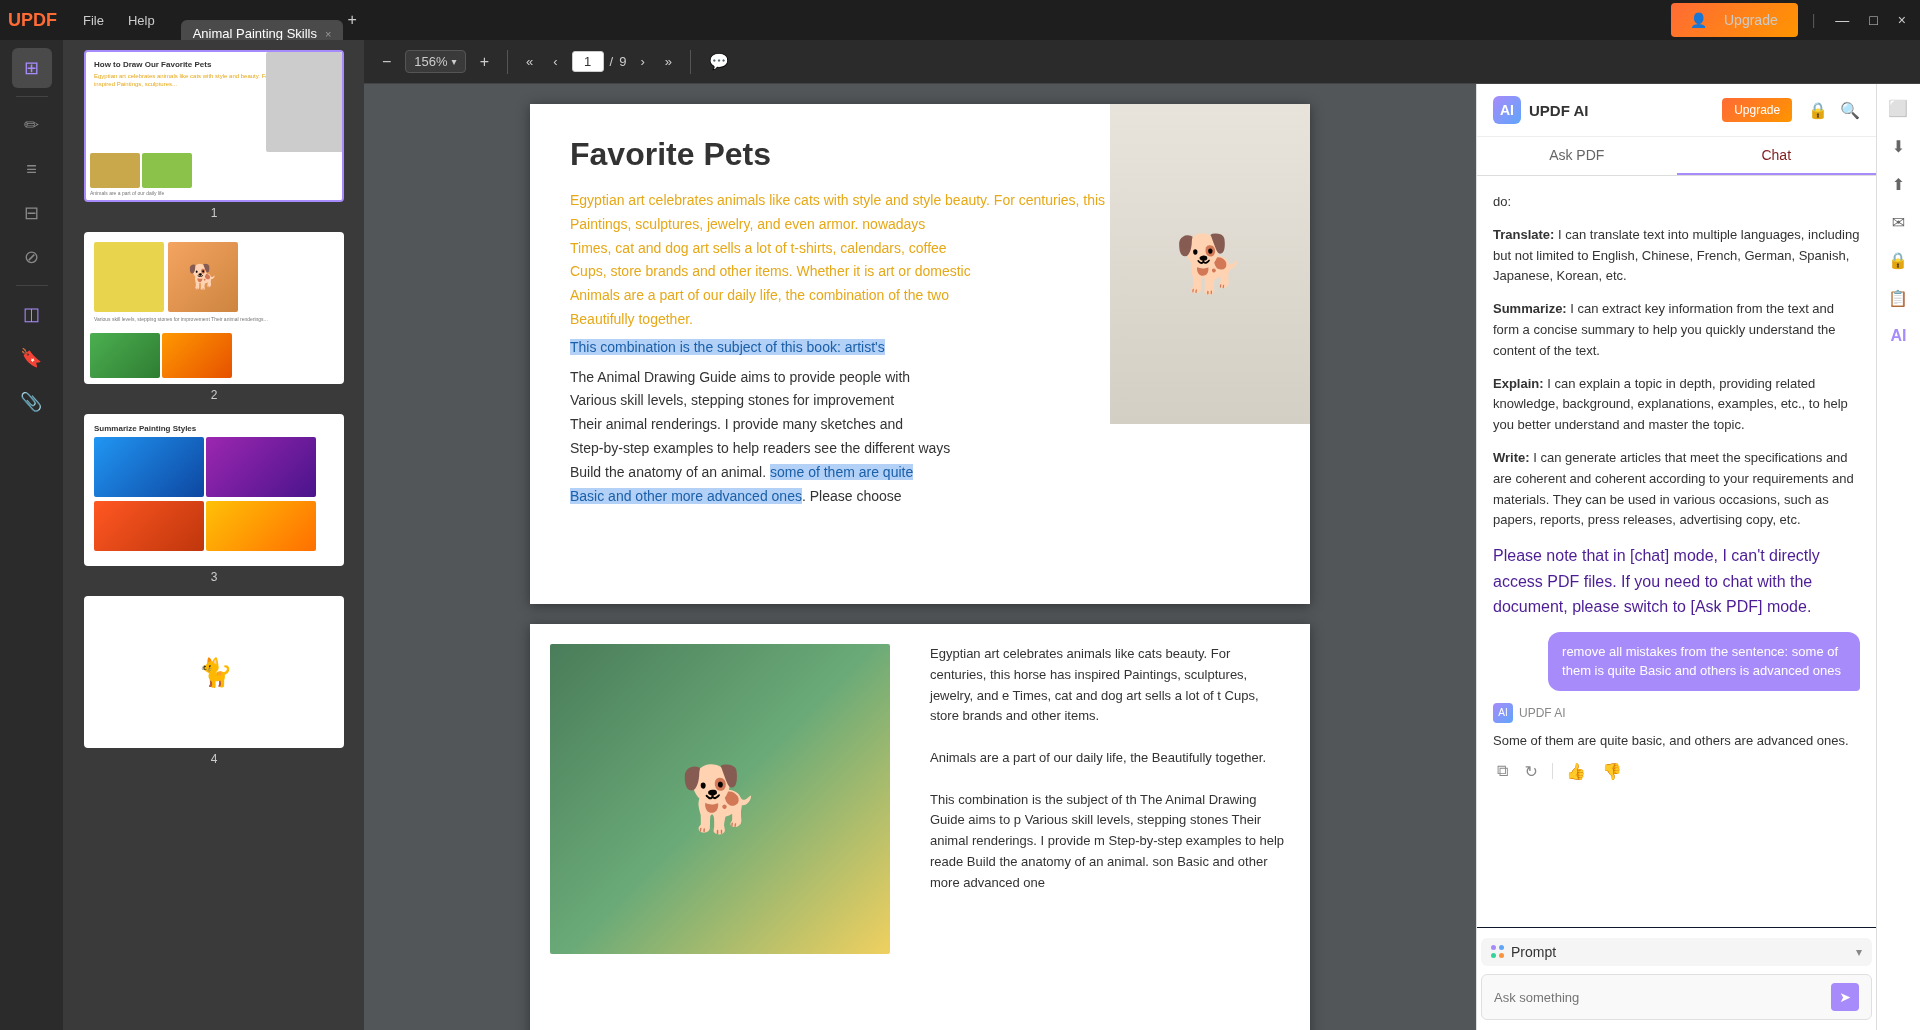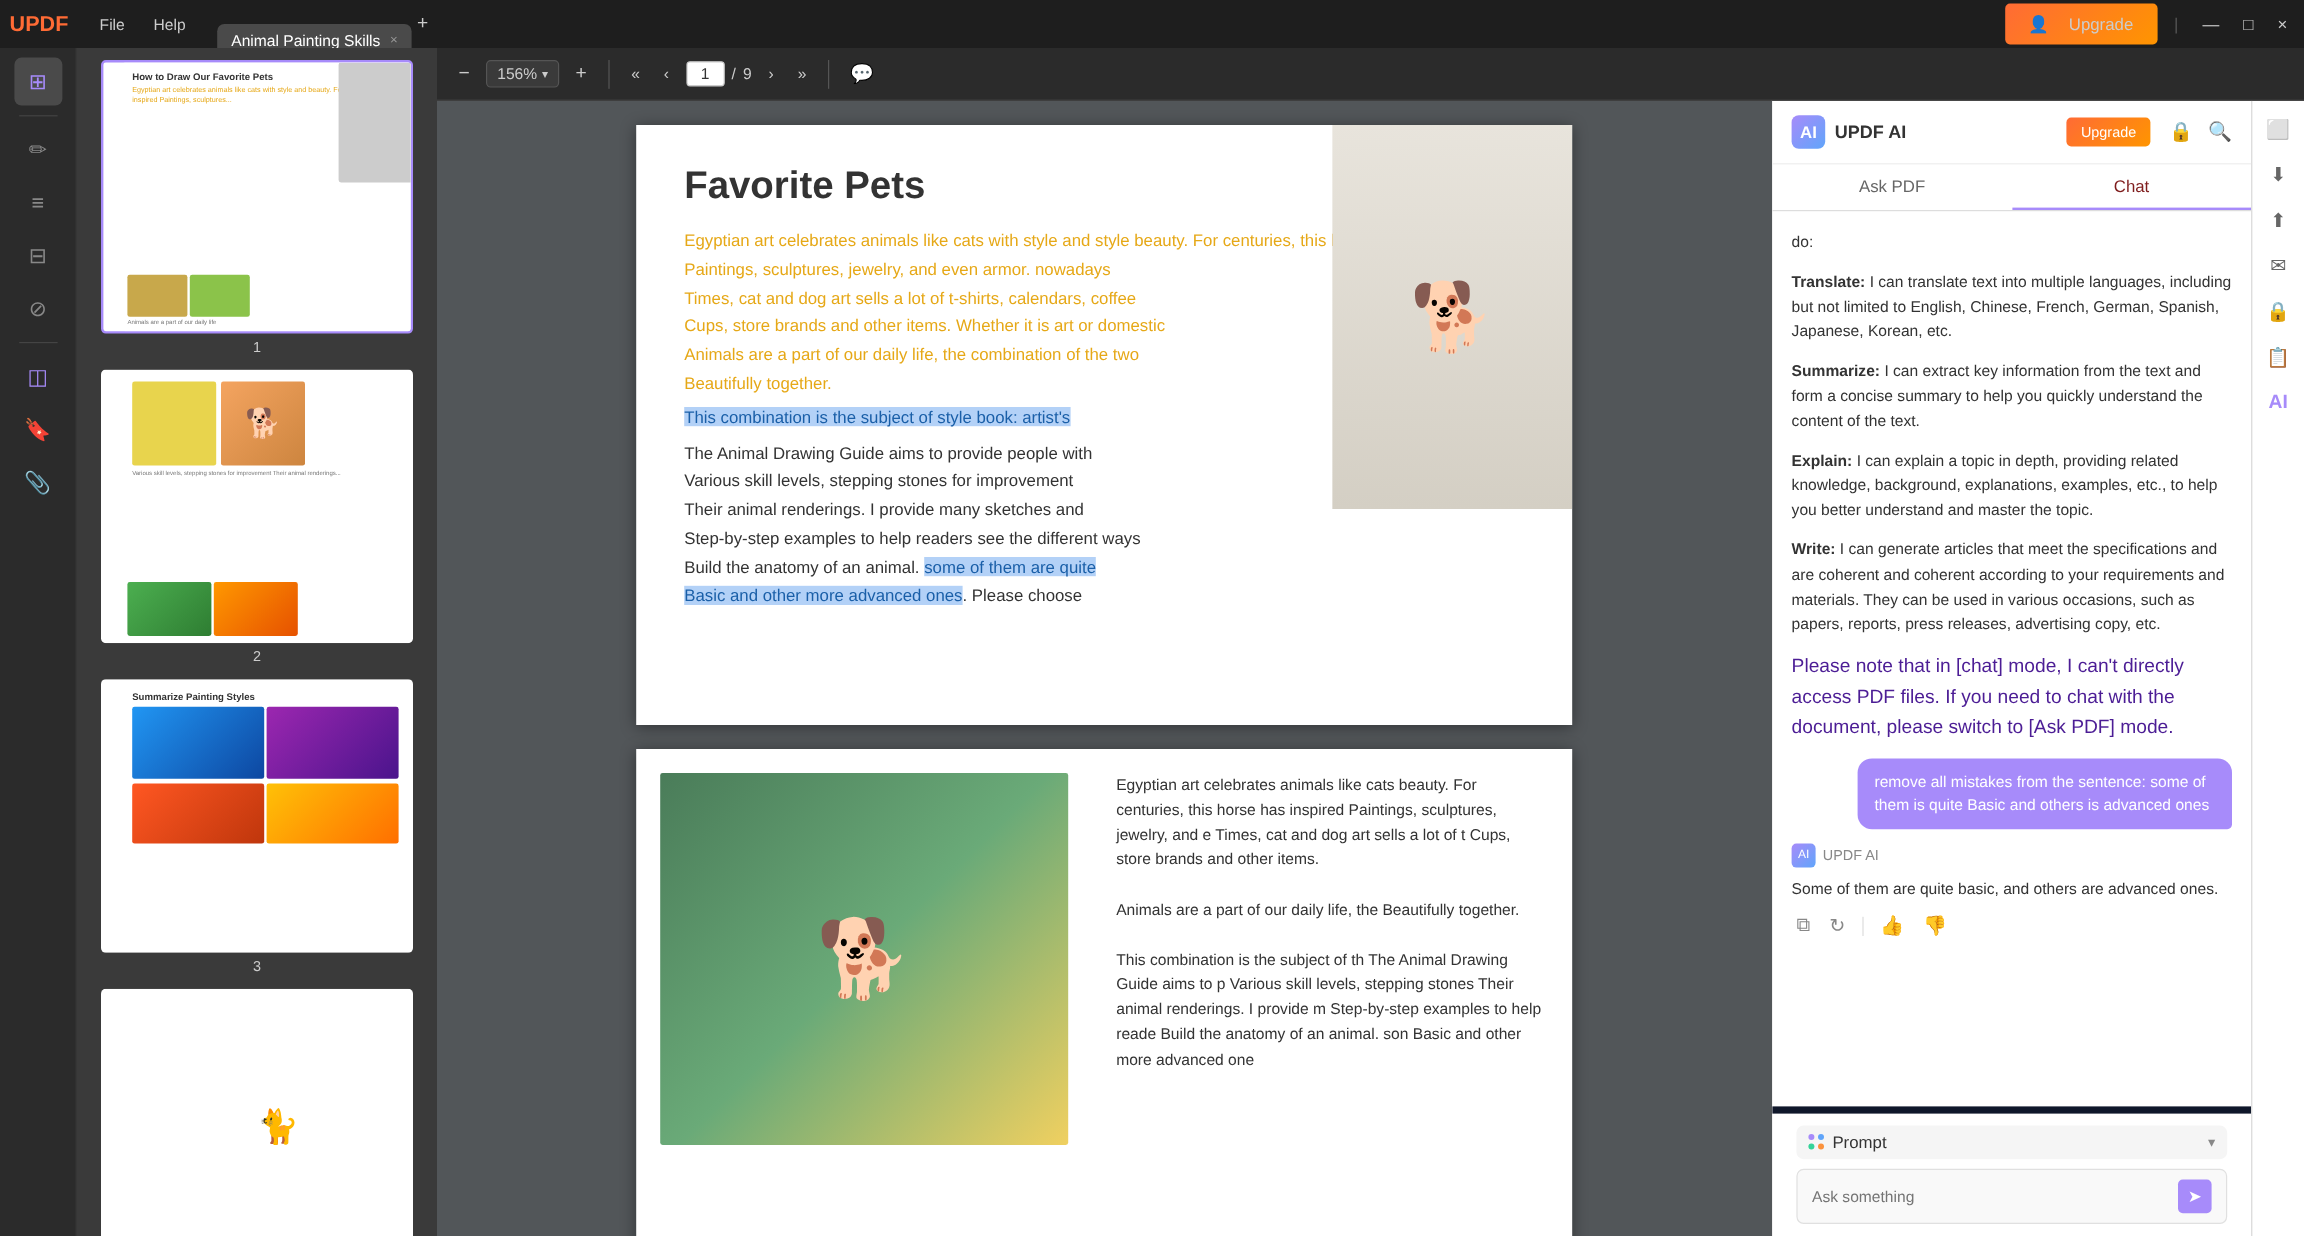--- a/index.html
+++ b/index.html
@@ -368,22 +368,22 @@
       color: #888;
       font-size: 16px;
       cursor: pointer;
       padding: 2px 4px;
       border-radius: 3px;
     }
     .action-sep { width: 1px; height: 16px; background: #ddd; margin: 0 2px; }
 
     
     .prompt-bar {
-      border-top: 6px solid #0f172a;
-      padding: 10px 20px;
+      border-top: 1px solid #0f172a;
+      padding: 10px 4px;
     }
     .prompt-selector {
       display: flex;
       align-items: center;
       gap: 6px;
       padding: 6px 10px;
       background: #f5f5f5;
       border-radius: 6px;
       margin-bottom: 8px;
       cursor: pointer;
@@ -456,29 +456,28 @@
       justify-content: center;
       cursor: pointer;
       color: #666;
       font-size: 16px;
       border-radius: 4px;
     }
 
     
     .fake-thumb {
       width: 260px;
-      height: 224px;
+      height: 148px;
       background: #fff;
       border-radius: 2px;
       padding: 8px;
       font-size: 7px;
       color: #333;
       overflow: hidden;
       position: relative;
-      margin-left: 16px;
     }
     .fake-thumb-title {
       font-weight: bold;
       font-size: 8px;
       margin-bottom: 3px;
       color: #333;
     }
     .fake-thumb-yellow { color: #e6a817; font-size: 6px; line-height: 1.4; }
     .fake-thumb-image {
       position: absolute;
@@ -663,21 +662,21 @@
 
           <p class="pdf-text">
             <span class="yellow-highlight">Egyptian art celebrates animals like cats with style and style beauty. For centuries, this horse has inspired</span><br>
             <span class="yellow-highlight">Paintings, sculptures, jewelry, and even armor. nowadays</span><br>
             <span class="yellow-highlight">Times, cat and dog art sells a lot of t-shirts, calendars, coffee</span><br>
             <span class="yellow-highlight">Cups, store brands and other items. Whether it is art or domestic</span><br>
             <span class="yellow-highlight">Animals are a part of our daily life, the combination of the two</span><br>
             <span class="yellow-highlight">Beautifully together.</span>
           </p>
           <p class="pdf-text" style="margin-top:4px;">
-            <span style="background:#b3d1f7;color:#1a5fa8;">This combination is the subject of style book: artist's</span>
+            <span style="background:#b3d1f7;color:#1a5fa8;">This combination is the subject of this book: artist's</span>
           </p>
           <p class="pdf-text" style="margin-top:6px;">
             The Animal Drawing Guide aims to provide people with<br>
             Various skill levels, stepping stones for improvement<br>
             Their animal renderings. I provide many sketches and<br>
             Step-by-step examples to help readers see the different ways<br>
             Build the anatomy of an animal. <span style="background:#b3d1f7;color:#1a5fa8;">some of them are quite<br>Basic and other more advanced ones</span>. Please choose
           </p>
         </div>
 

